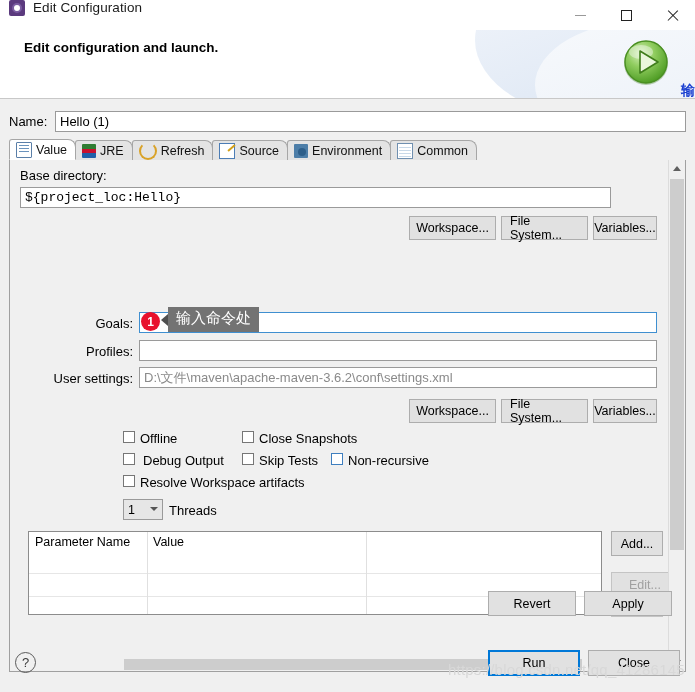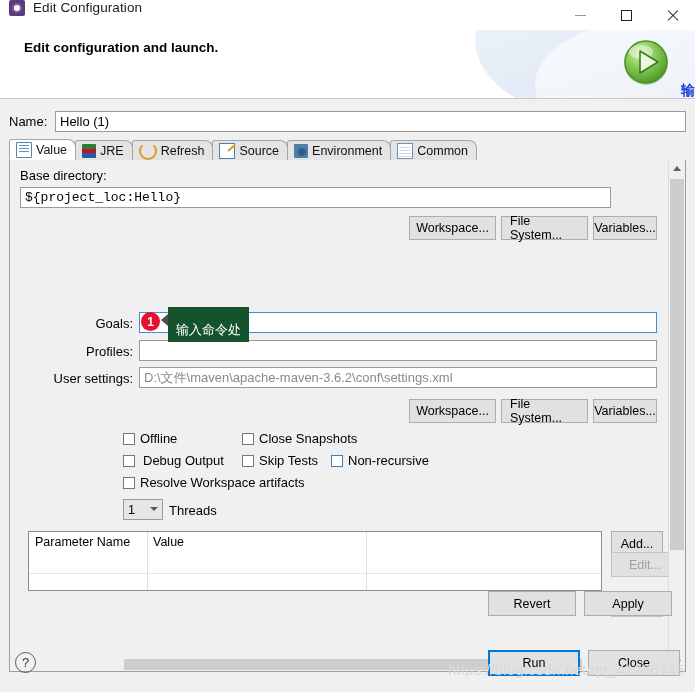--- a/index.html
+++ b/index.html
@@ -154,21 +154,21 @@
     background: #e1e1e1; border: 1px solid #adadad; height: 24px;
     font-size: 12.5px; color: #000;
     display: inline-flex; align-items: center; justify-content: center;
     box-sizing: border-box; padding: 0 8px;
   }
   .btn.disabled { color: #a0a0a0; background: #e1e1e1; border-color: #c4c4c4; }
   .btn.default {
     border: 2px solid #0078d7; background: #e1e1e1;
   }
 
-  .cb { display: inline-flex; align-items: center; gap: 5px; font-size: 13px; color: #000; }
+  .cb { display: inline-flex; gap: 5px; font-size: 13px; color: #000; }
   .cbox { width: 12px; height: 12px; border: 1px solid #767676; background: #fff; box-sizing: border-box; flex:none;}
   .cbox.hl { border: 1.5px solid #3f7fbf; }
 
   .combo {
     width: 40px; height: 21px; background: #e6e6e6; border: 1px solid #9a9a9a;
     display: flex; align-items: center; box-sizing: border-box;
     font-size: 12.5px; color: #000; padding-left: 4px; position: relative;
   }
   .combo .arr {
     position: absolute; right: 4px; top: 7px;
@@ -214,22 +214,22 @@
   }
 
   
   .annot-badge {
     position: absolute; width: 19px; height: 19px; border-radius: 50%;
     background: #e8112d; color: #fff; font-size: 12px; font-weight: bold;
     display: flex; align-items: center; justify-content: center;
     z-index: 20;
   }
   .annot-tip {
-    position: absolute; background: #14532d; color: #ffffff;
-    font-size: 13px; padding: 16px 8px 5px 8px; z-index: 19;
+    position: absolute; background: #737373; color: #ffffff;
+    font-size: 15px; padding: 4px 8px 5px 8px; z-index: 19;
     font-family: "DejaVu Sans", sans-serif;
     white-space: nowrap; line-height: 1.05;
   }
   .annot-tip::before {
     content: ""; position: absolute; left: -7px; top: 7px;
     width: 0; height: 0;
     border-top: 6px solid transparent; border-bottom: 6px solid transparent;
     border-right: 7px solid #4f4f4f;
   }
 </style>
@@ -363,35 +363,35 @@
           <span class="cbox"></span>
           <span>Resolve Workspace artifacts</span>
         </div>
 
         <div class="combo" style="position:absolute;left:113px;top:339px;">
           <span>1</span>
           <span class="arr"></span>
         </div>
         <div class="lbl" style="position:absolute;left:159px;top:343px;">Threads</div>
 
-        <div class="tbl" style="position:absolute;left:18px;top:371px;width:574px;height:60px;">
+        <div class="tbl" style="position:absolute;left:18px;top:371px;width:574px;height:84px;">
           <div class="vline" style="left:118px;"></div>
           <div class="vline" style="left:337px;"></div>
           <div class="tbl-head">
             <div class="c" style="width:118px;">Parameter Name</div>
             <div class="c" style="width:219px;">Value</div>
             <div class="c" style="flex:1;"></div>
           </div>
           <div class="tbl-row" style="border-top:none;height:19px;"></div>
           <div class="tbl-row"></div>
           <div class="tbl-row"></div>
         </div>
 
         <div class="btn" style="position:absolute;left:601px;top:371px;width:52px;height:25px;">Add...</div>
-        <div class="btn disabled" style="position:absolute;left:601px;top:392px;width:68px;height:25px;">Edit...</div>
+        <div class="btn disabled" style="position:absolute;left:601px;top:412px;width:68px;height:25px;">Edit...</div>
         <div class="btn disabled" style="position:absolute;left:601px;top:432px;width:52px;height:25px;">Remove</div>
 
         <div class="hscroll" style="left:0px;bottom:0px;width:660px;">
           <div class="thumb" style="left:114px;width:458px;"></div>
         </div>
       </div>
 
       <div class="vscroll">
         <div class="arrow">
             <span class="tri-up"></span>

